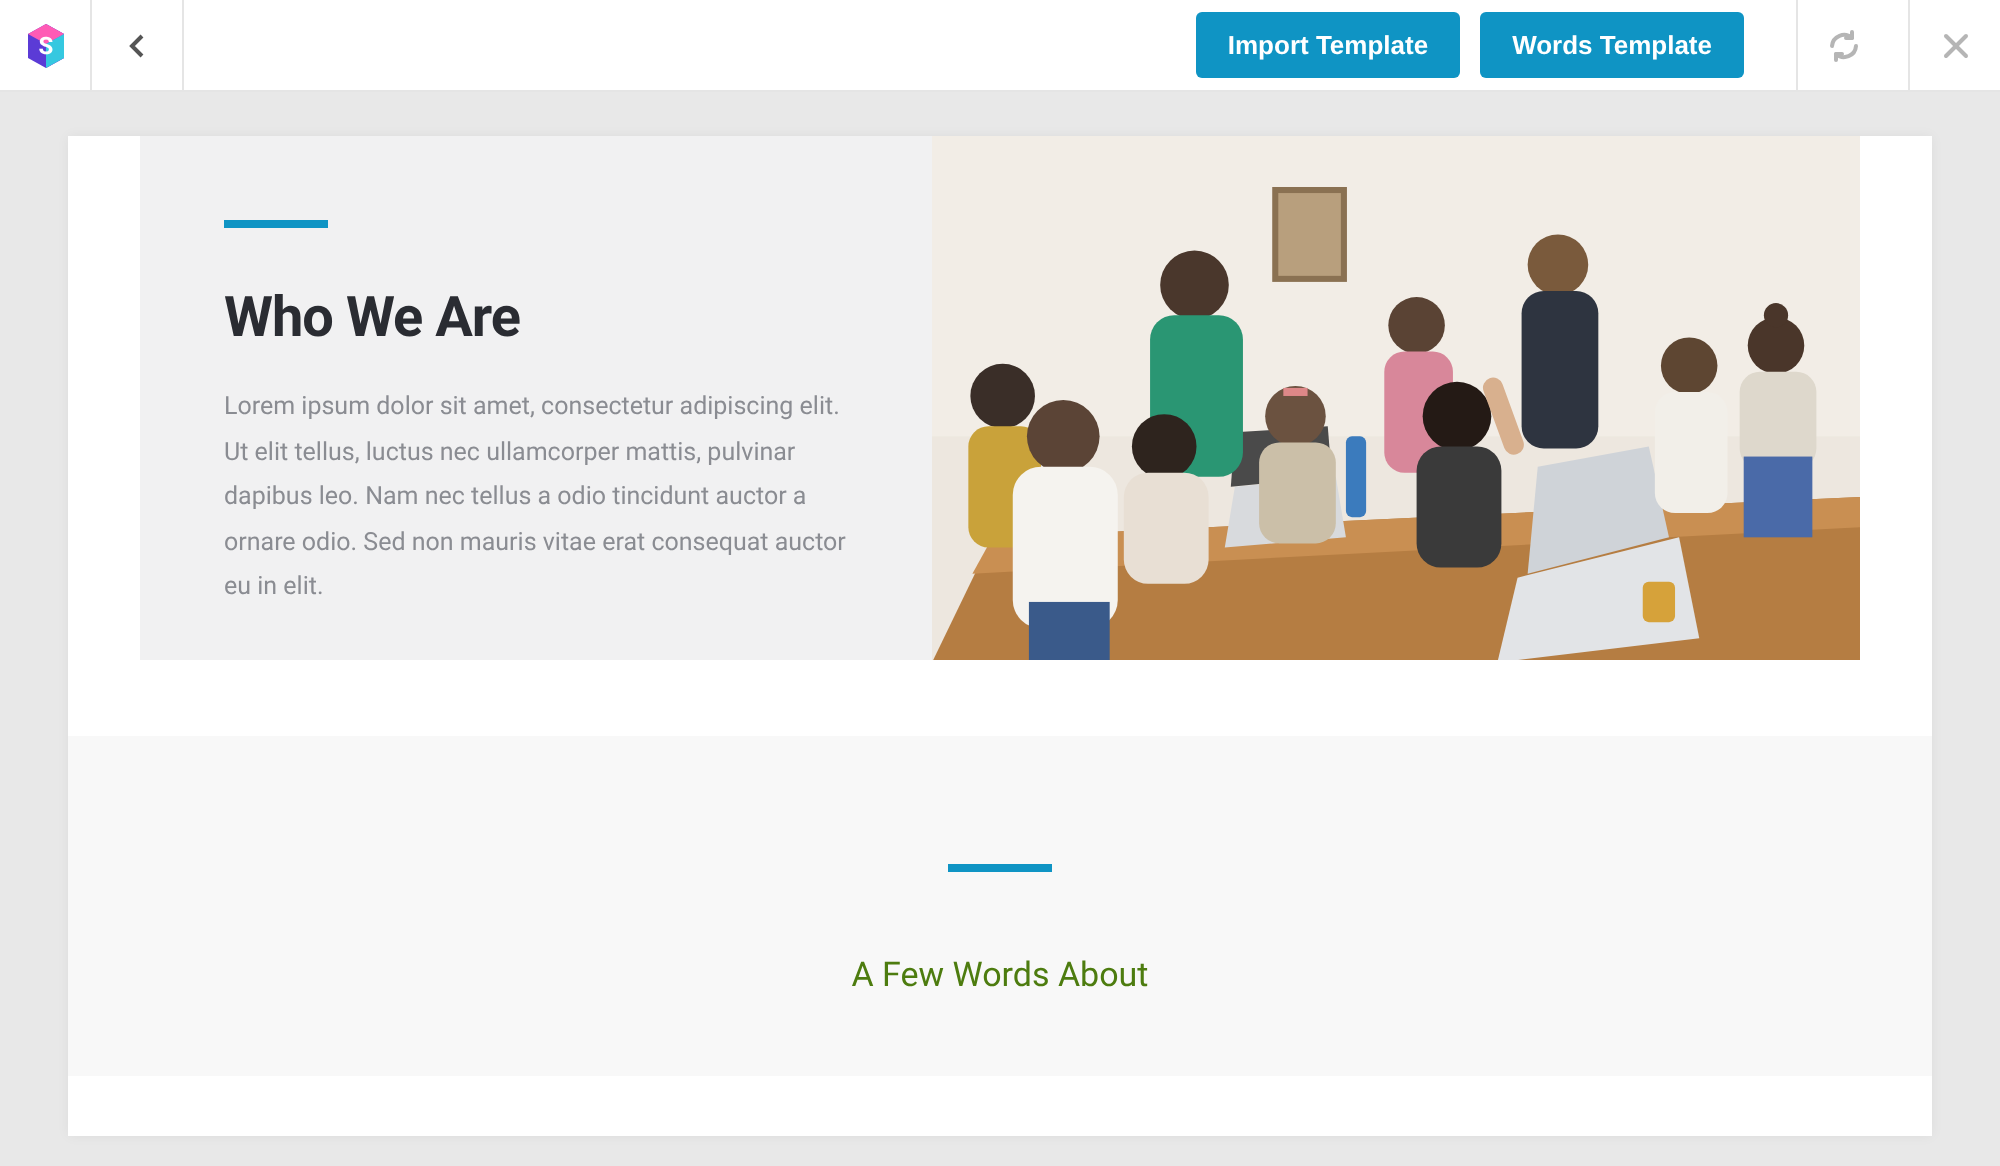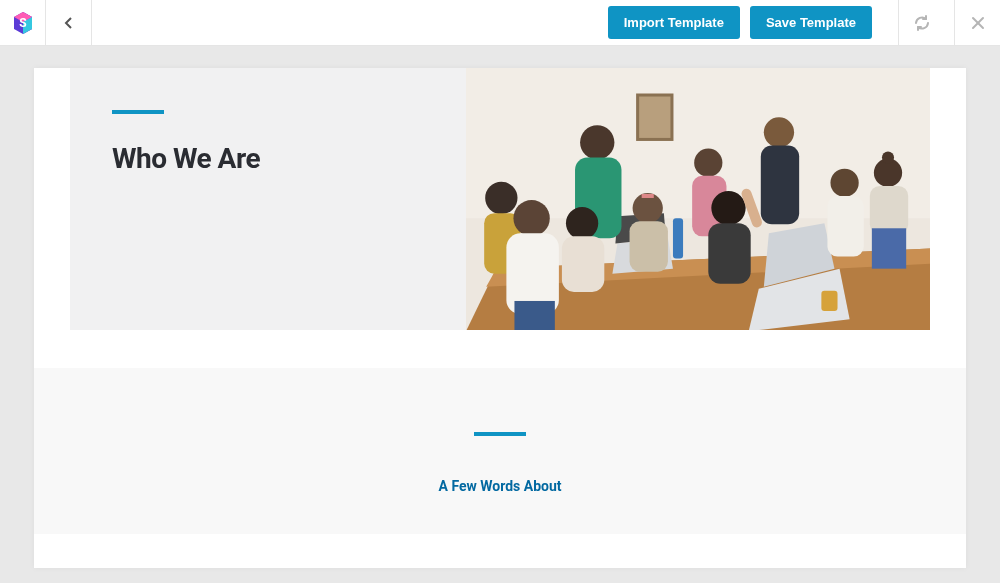--- a/index.html
+++ b/index.html
@@ -118,23 +118,23 @@
       padding: 64px 0 40px 0;
       text-align: center;
     }
     .accent-bar-center {
       width: 52px;
       height: 4px;
       background: #0f94c4;
       margin: 0 auto 42px auto;
     }
     .section2-title {
-      font-size: 14px;
-      font-weight: 700;
-      color: #0369a1;
+      font-size: 17px;
+      font-weight: 400;
+      color: #4d7c0f;
     }
   </style>
 </head>
 <body>
 
 <div class="toolbar">
   <div class="toolbar-left">
     <div class="logo-cell">
       <svg class="logo-svg" viewBox="0 0 26 26">
         <path d="M13 2 L22 7 L22 19 L13 24 L4 19 L4 7 Z" fill="#5b3bd6"></path>
@@ -146,21 +146,21 @@
     </div>
     <div class="back-cell">
       <svg viewBox="0 0 14 14">
         <polyline points="9,2 4,7 9,12"></polyline>
       </svg>
     </div>
   </div>
   <div class="toolbar-spacer"></div>
   <div class="toolbar-right">
     <button class="btn">Import Template</button>
-    <button class="btn">Save Template</button>
+    <button class="btn">Words Template</button>
     <div style="width:6px"></div>
     <div class="icon-cell">
       <svg viewBox="0 0 16 16">
         <path d="M2 8 a6 6 0 0 1 10 -4 M14 8 a6 6 0 0 1 -10 4" stroke-linecap="round"></path>
         <polyline points="12,1 12,4 9,4" stroke-linecap="round" stroke-linejoin="round"></polyline>
         <polyline points="4,15 4,12 7,12" stroke-linecap="round" stroke-linejoin="round"></polyline>
       </svg>
     </div>
     <div class="icon-cell">
       <svg viewBox="0 0 16 16">
@@ -171,20 +171,21 @@
   </div>
 </div>
 
 <div class="canvas-wrap">
   <div class="canvas">
 
     <div class="hero">
       <div class="hero-text">
         <div class="accent-bar"></div>
         <h1 class="hero-title">Who We Are</h1>
+        <p class="hero-body">Lorem ipsum dolor sit amet, consectetur adipiscing elit. Ut elit tellus, luctus nec ullamcorper mattis, pulvinar dapibus leo. Nam nec tellus a odio tincidunt auctor a ornare odio. Sed non mauris vitae erat consequat auctor eu in elit.</p>
       </div>
       <div class="hero-image">
         <svg viewBox="0 0 460 262" preserveAspectRatio="xMidYMid slice">
 
           <rect x="0" y="0" width="460" height="262" fill="#ede7df"></rect>
           <rect x="0" y="0" width="460" height="150" fill="#f2ede6"></rect>
 
           <rect x="170" y="28" width="34" height="44" fill="#b89f7d" stroke="#8a7152" stroke-width="3"></rect>
 
           <polygon points="30,200 460,180 460,262 0,262" fill="#b57d42"></polygon>

